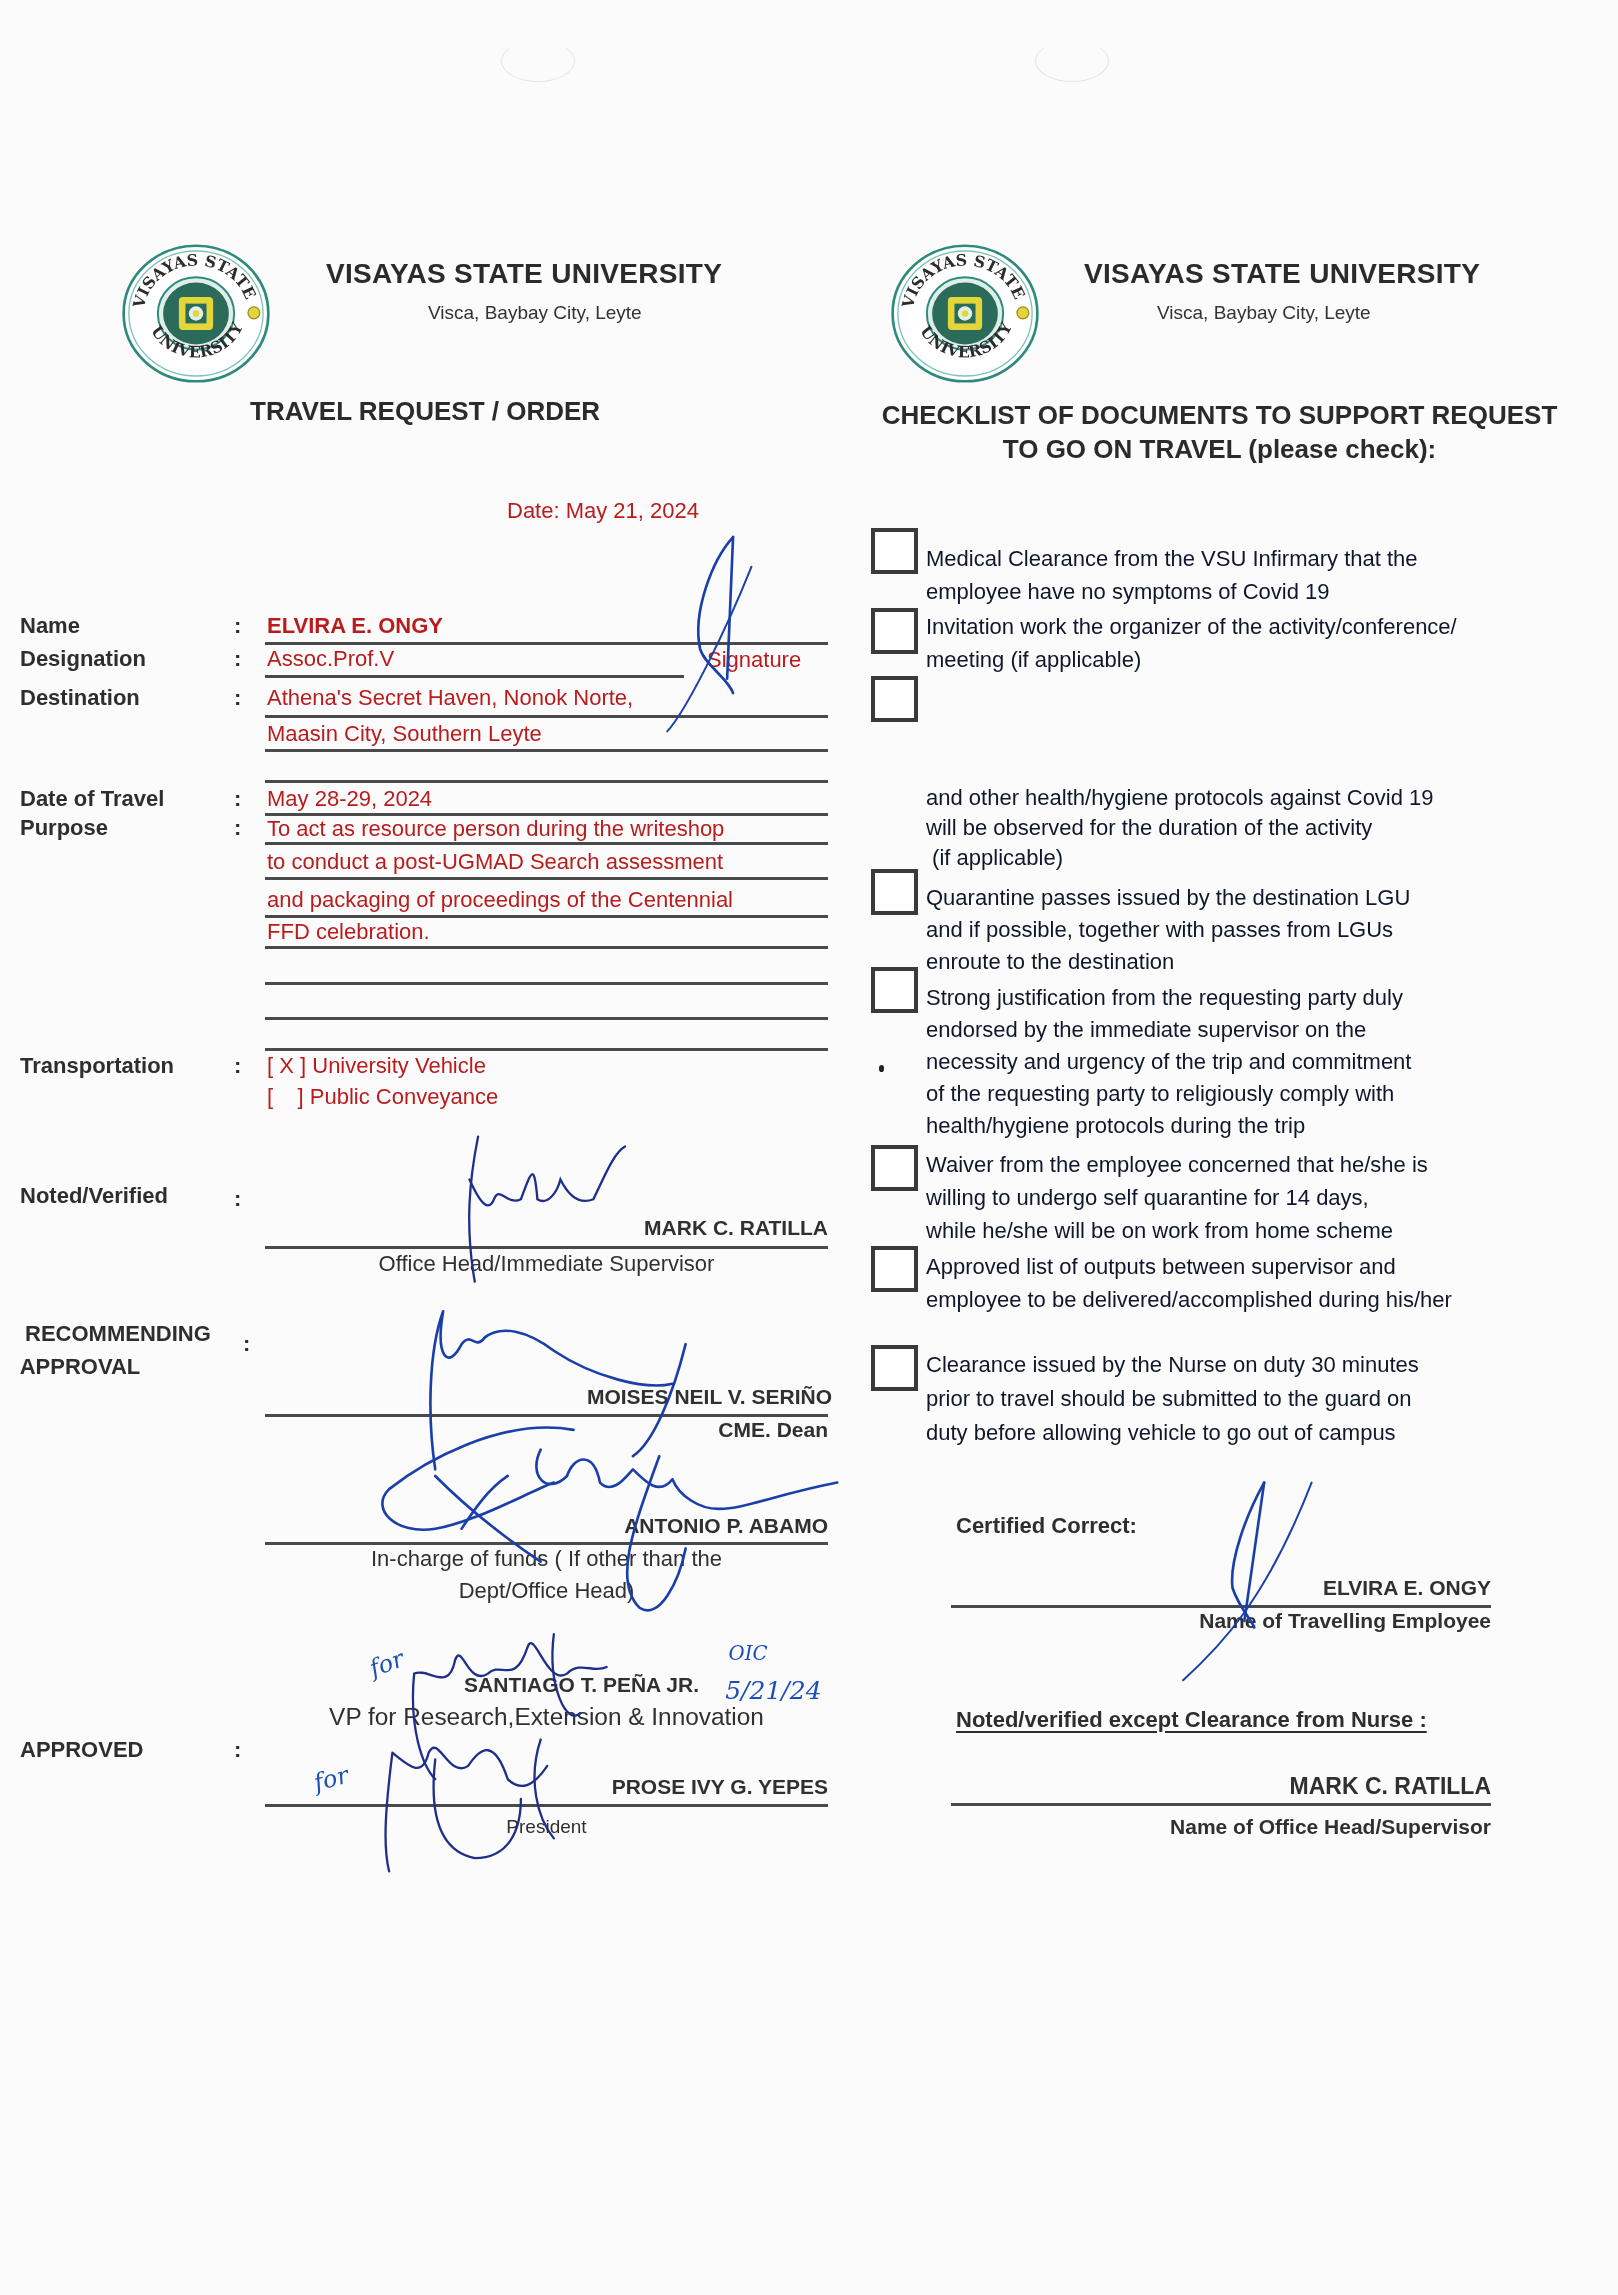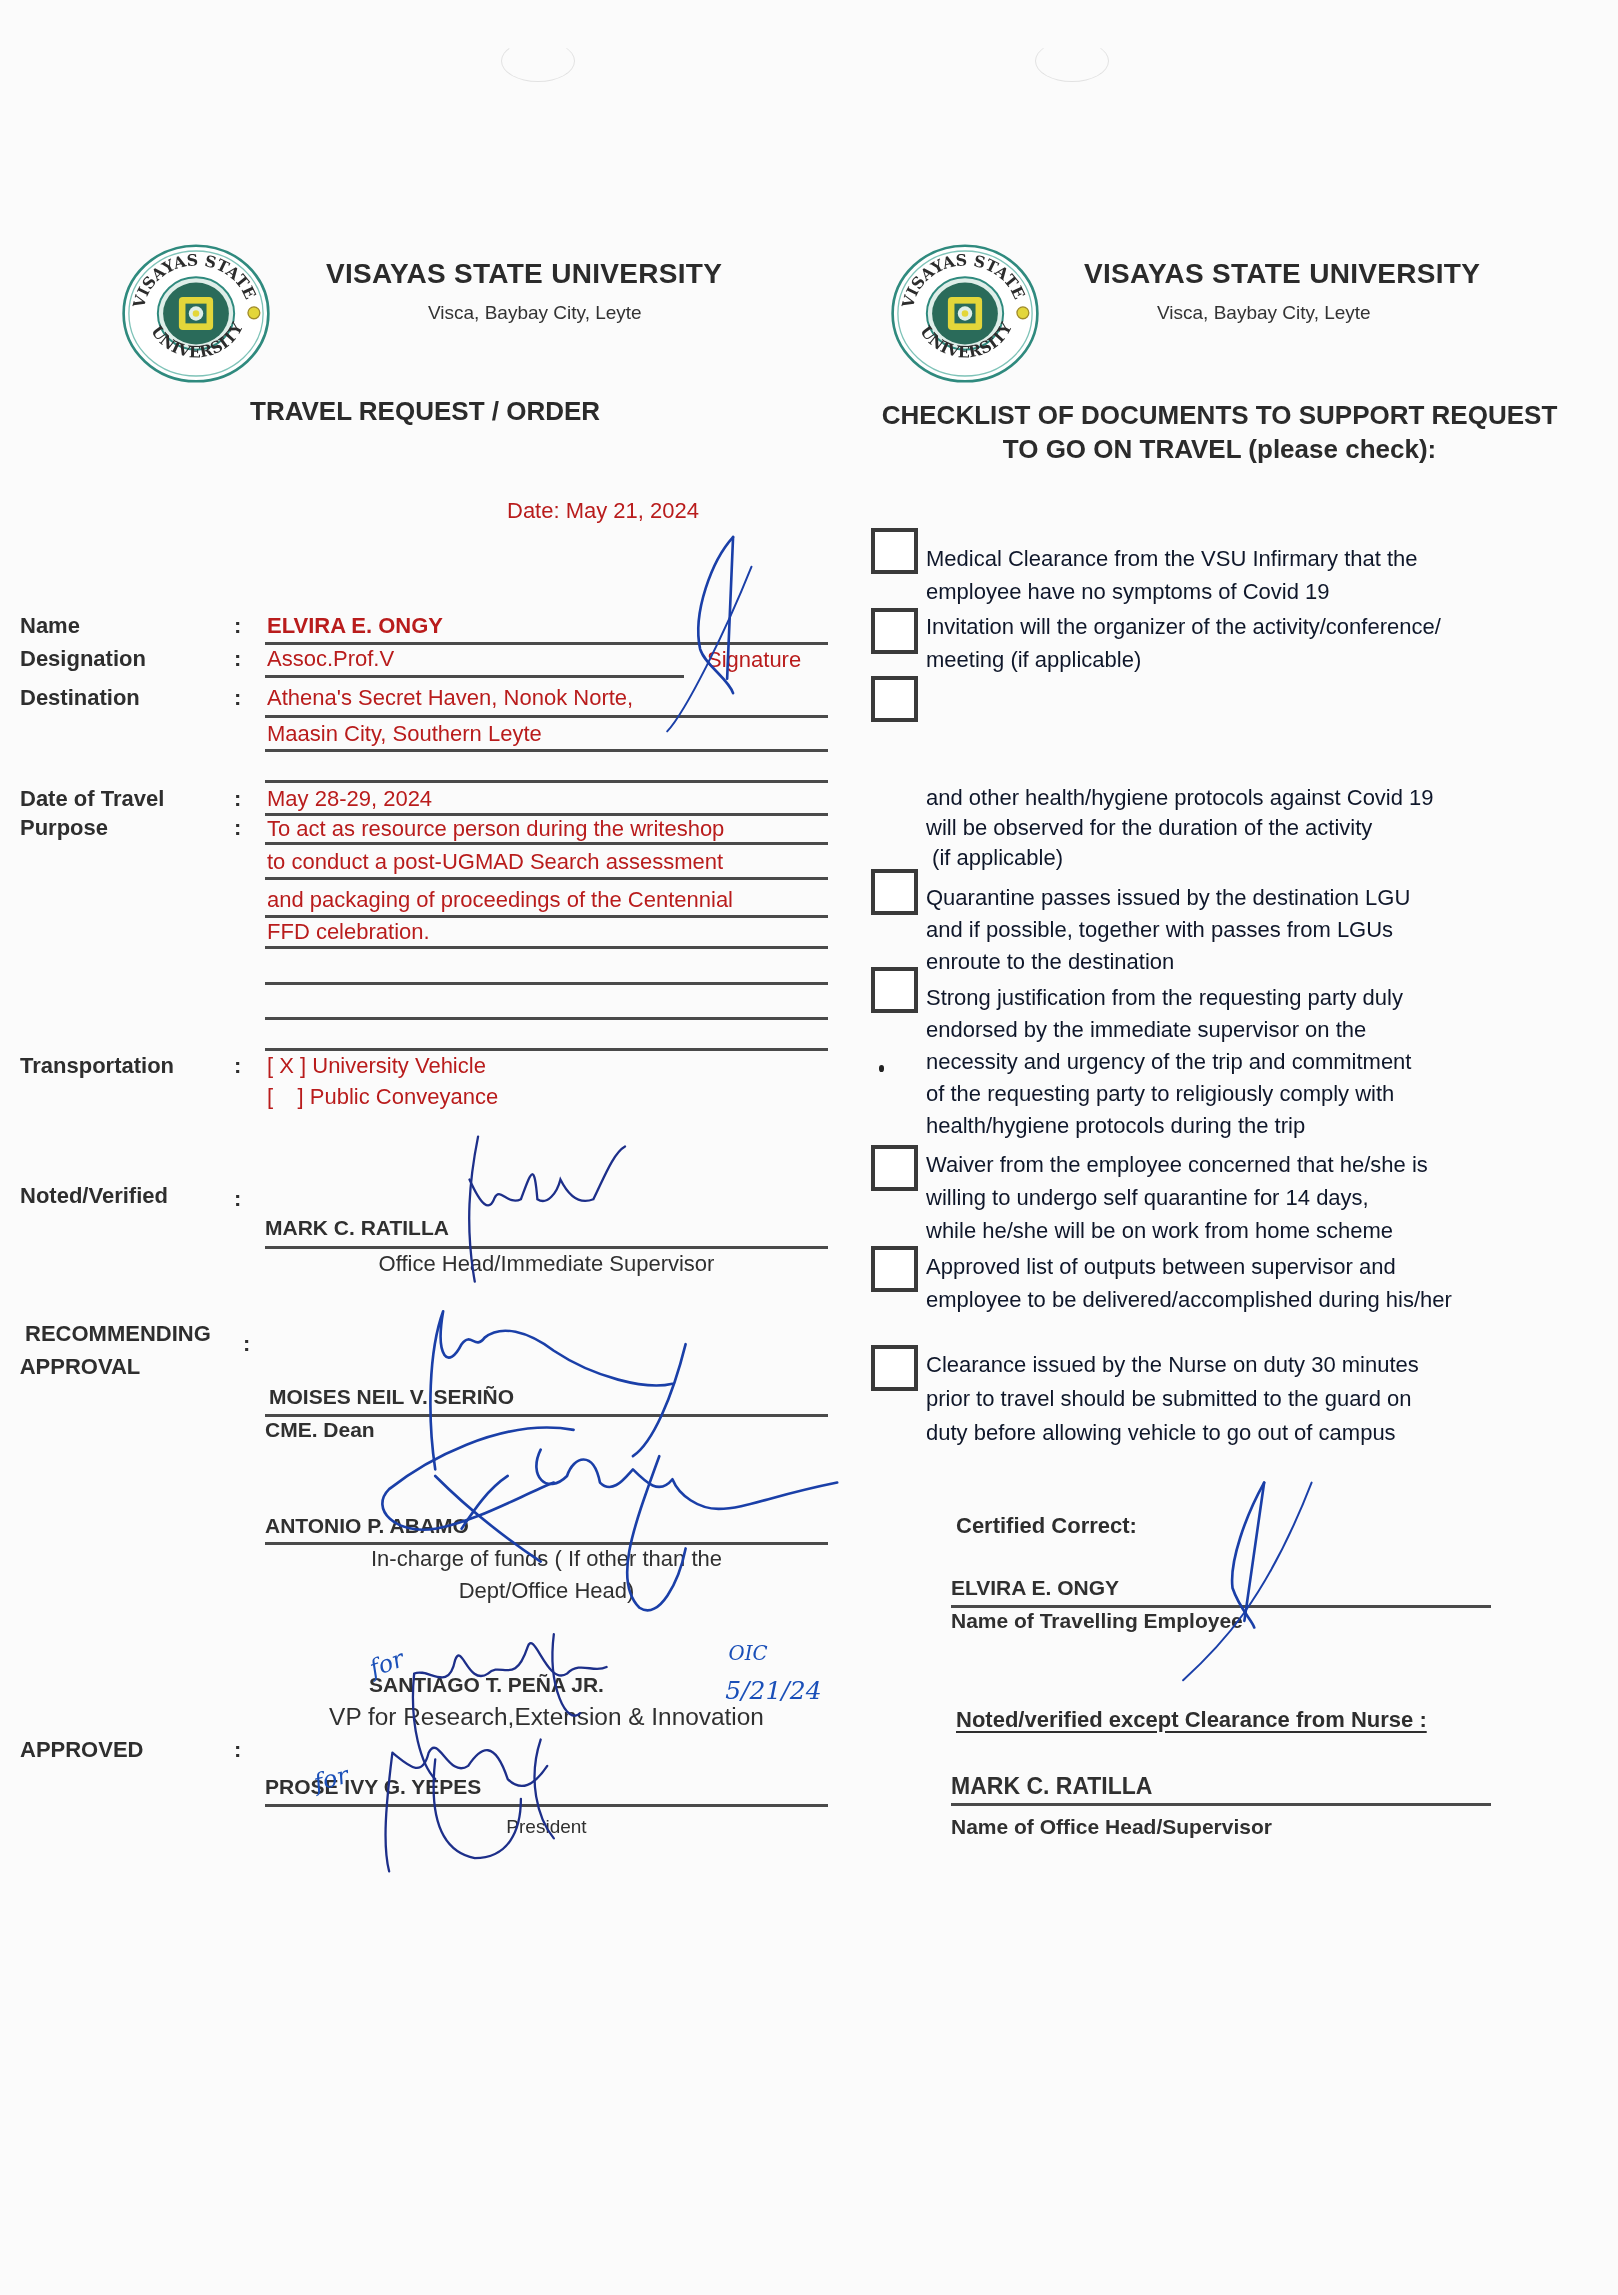--- a/index.html
+++ b/index.html
@@ -9,21 +9,21 @@
   }
   .abs { position: absolute; }
   .uni-name { font-size: 28px; font-weight: bold; letter-spacing: 0.3px; color: #2b2b2b; }
   .uni-addr { font-size: 19px; color: #333; }
   .section-title { font-size: 26px; font-weight: bold; color: #2b2b2b; text-align: center; line-height: 34px; }
   .lbl { font-size: 22px; font-weight: bold; color: #2e2e2e; }
   .colon { font-size: 22px; font-weight: bold; color: #2e2e2e; }
   .val { font-size: 22px; color: #b91c1c; white-space: nowrap; }
   .val-bold { font-weight: bold; }
   .rule { height: 2.6px; background: #4a4a4a; }
-  .sig-name { font-size: 21px; font-weight: bold; text-align: left; color: #303030; }
+  .sig-name { font-size: 21px; font-weight: bold; text-align: right; color: #303030; }
   .sig-title { font-size: 22px; text-align: center; color: #303030; }
   .chk-box { width: 47px; height: 46px; border: 4.6px solid #3a3a3a; box-sizing: border-box; background: #fff; }
   .chk-text { font-size: 22px; line-height: 33px; color: #0f172a; }
   .ink { fill: none; stroke: #1a3fa8; stroke-width: 4; stroke-linecap: round; stroke-linejoin: round; }
   .ink-dark { fill: none; stroke: #1d2f8a; stroke-width: 3.5; stroke-linecap: round; }
   .ink-text { fill: #1a4fb8; font-family: "DejaVu Serif", serif; font-style: italic; }
   .scan-mark { position: absolute; border-radius: 50%; border: 1.3px solid #d0d0d0; }
 </style>
 </head>
 <body>
@@ -155,21 +155,21 @@
 <div class="abs sig-title" style="left:265px;top:1816px;width:563px;font-size:19px;">President</div>
 
 <div class="abs chk-box" style="left:871px;top:528px;"></div>
 <div class="abs chk-text" style="left:926px;top:542px;">
   <div>Medical Clearance from the VSU Infirmary that the</div>
   <div>employee have no symptoms of Covid 19</div>
 </div>
 
 <div class="abs chk-box" style="left:871px;top:608px;"></div>
 <div class="abs chk-text" style="left:926px;top:610px;">
-  <div>Invitation will the organizer of the activity/conference/</div>
+  <div>Invitation work the organizer of the activity/conference/</div>
   <div>meeting (if applicable)</div>
 </div>
 
 <div class="abs chk-box" style="left:871px;top:676px;"></div>
 
 <div class="abs chk-text" style="left:926px;top:783px;line-height:30px;">
   <div>and other health/hygiene protocols against Covid 19</div>
   <div>will be observed for the duration of the activity</div>
   <div style="white-space:pre;"> (if applicable)</div>
 </div>

